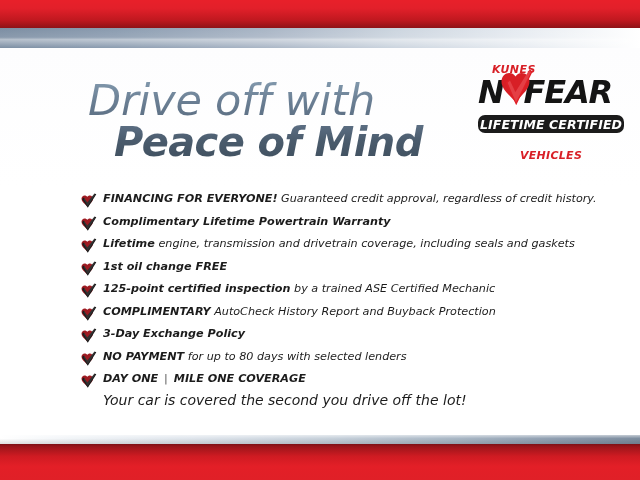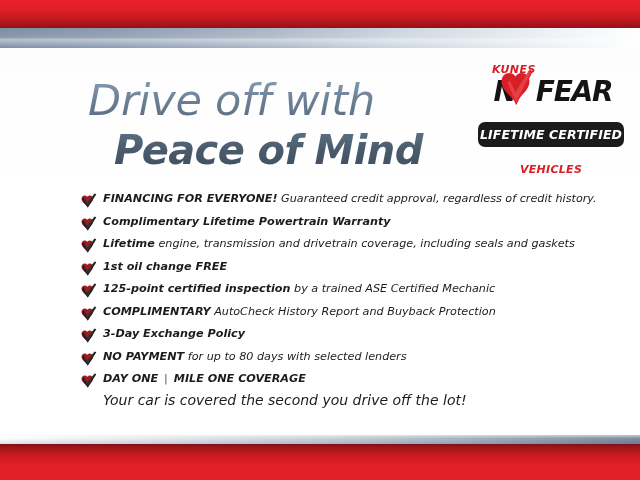--- a/index.html
+++ b/index.html
@@ -104,21 +104,21 @@
     -webkit-text-fill-color: transparent;
     white-space: nowrap;
   }
   .headline-line2 {
     font-family: "DejaVu Sans", sans-serif;
     font-size: 40px;
     font-style: italic;
     font-weight: bold;
     letter-spacing: -0.6px;
     line-height: 44px;
-    margin-top: 10px;
+    margin-top: 2px;
     margin-left: 26px;
     color: #48596a;
     background: linear-gradient(to bottom, #5f7competitor 0%, #45566 100%);
     background: linear-gradient(to bottom, #61748a 0%, #4a5b6c 48%, #3e4e5d 100%);
     -webkit-background-clip: text;
     background-clip: text;
     -webkit-text-fill-color: transparent;
     white-space: nowrap;
   }
 
@@ -140,42 +140,41 @@
     margin-left: 14px;
     line-height: 12px;
   }
   .logo-nofear {
     position: relative;
     height: 32px;
     margin-top: 0px;
   }
   .logo-nofear .nf-text {
     font-family: "DejaVu Sans", sans-serif;
-    font-size: 28px;
+    font-size: 32px;
     font-weight: bold;
     font-style: italic;
     color: #141414;
     letter-spacing: -1.2px;
     line-height: 32px;
     white-space: nowrap;
-    text-align: center;
   }
   .logo-nofear .nf-n { margin-right: 20px; }
   .heart-check {
     position: absolute;
     left: 21px;
     top: -8px;
     width: 34px;
     height: 38px;
   }
   .logo-bar {
-    margin-top: 14px;
+    margin-top: 7px;
     background: #1b1b1b;
     border-radius: 7px;
-    height: 25px;
+    height: 18px;
     display: flex;
     align-items: center;
     justify-content: center;
     width: 146px;
   }
   .logo-bar span {
     font-family: "DejaVu Sans", sans-serif;
     font-size: 12.5px;
     font-weight: bold;
     font-style: italic;

